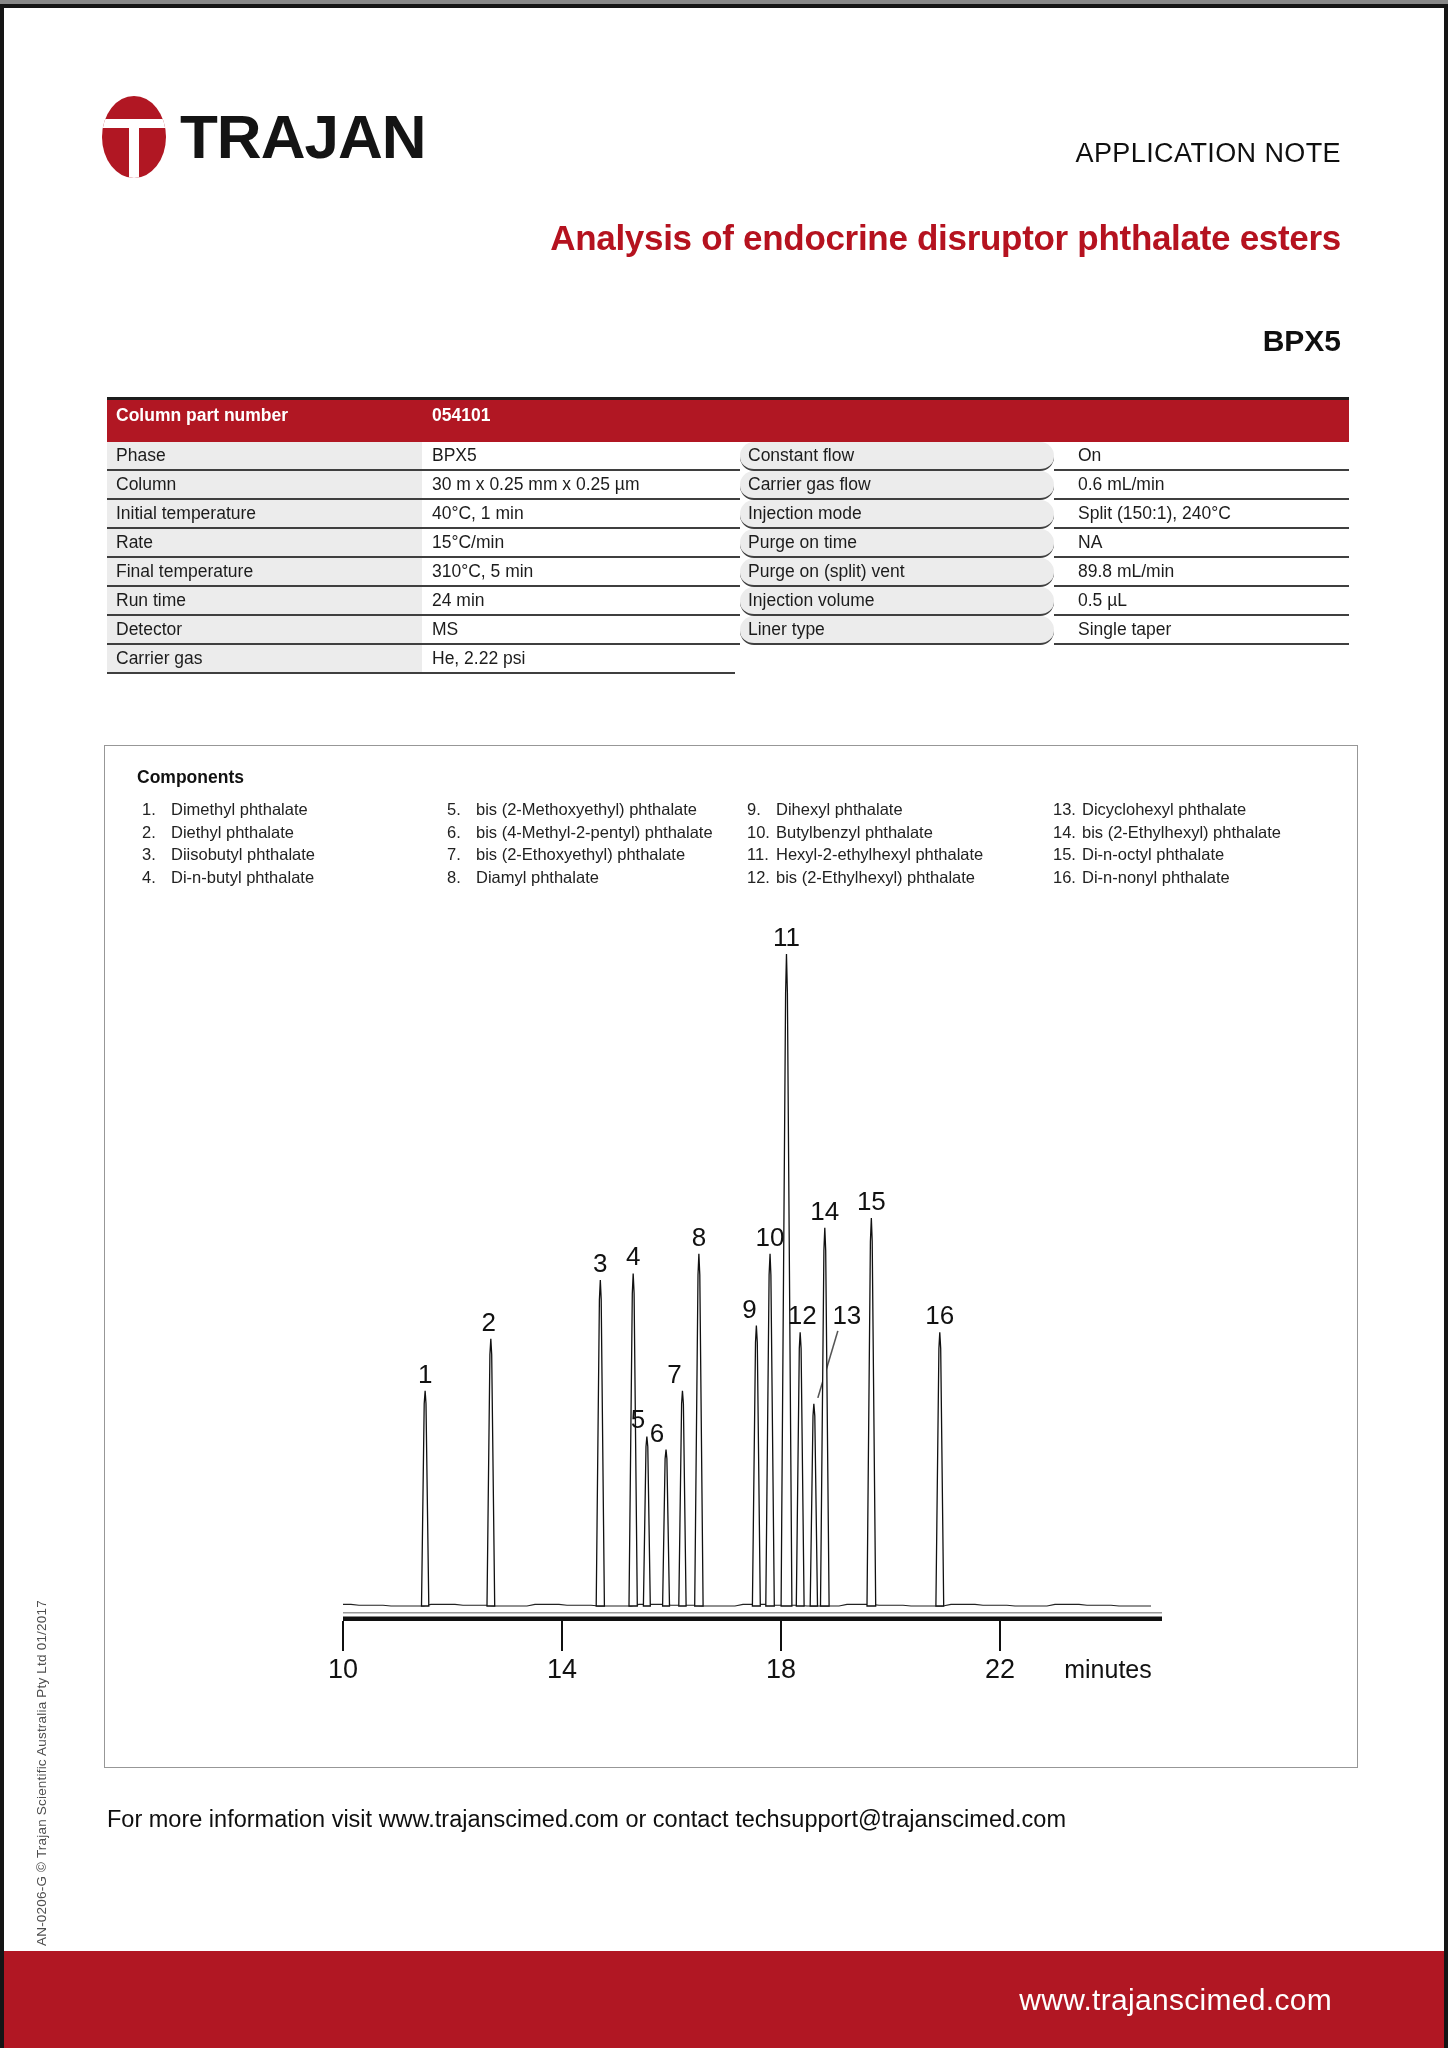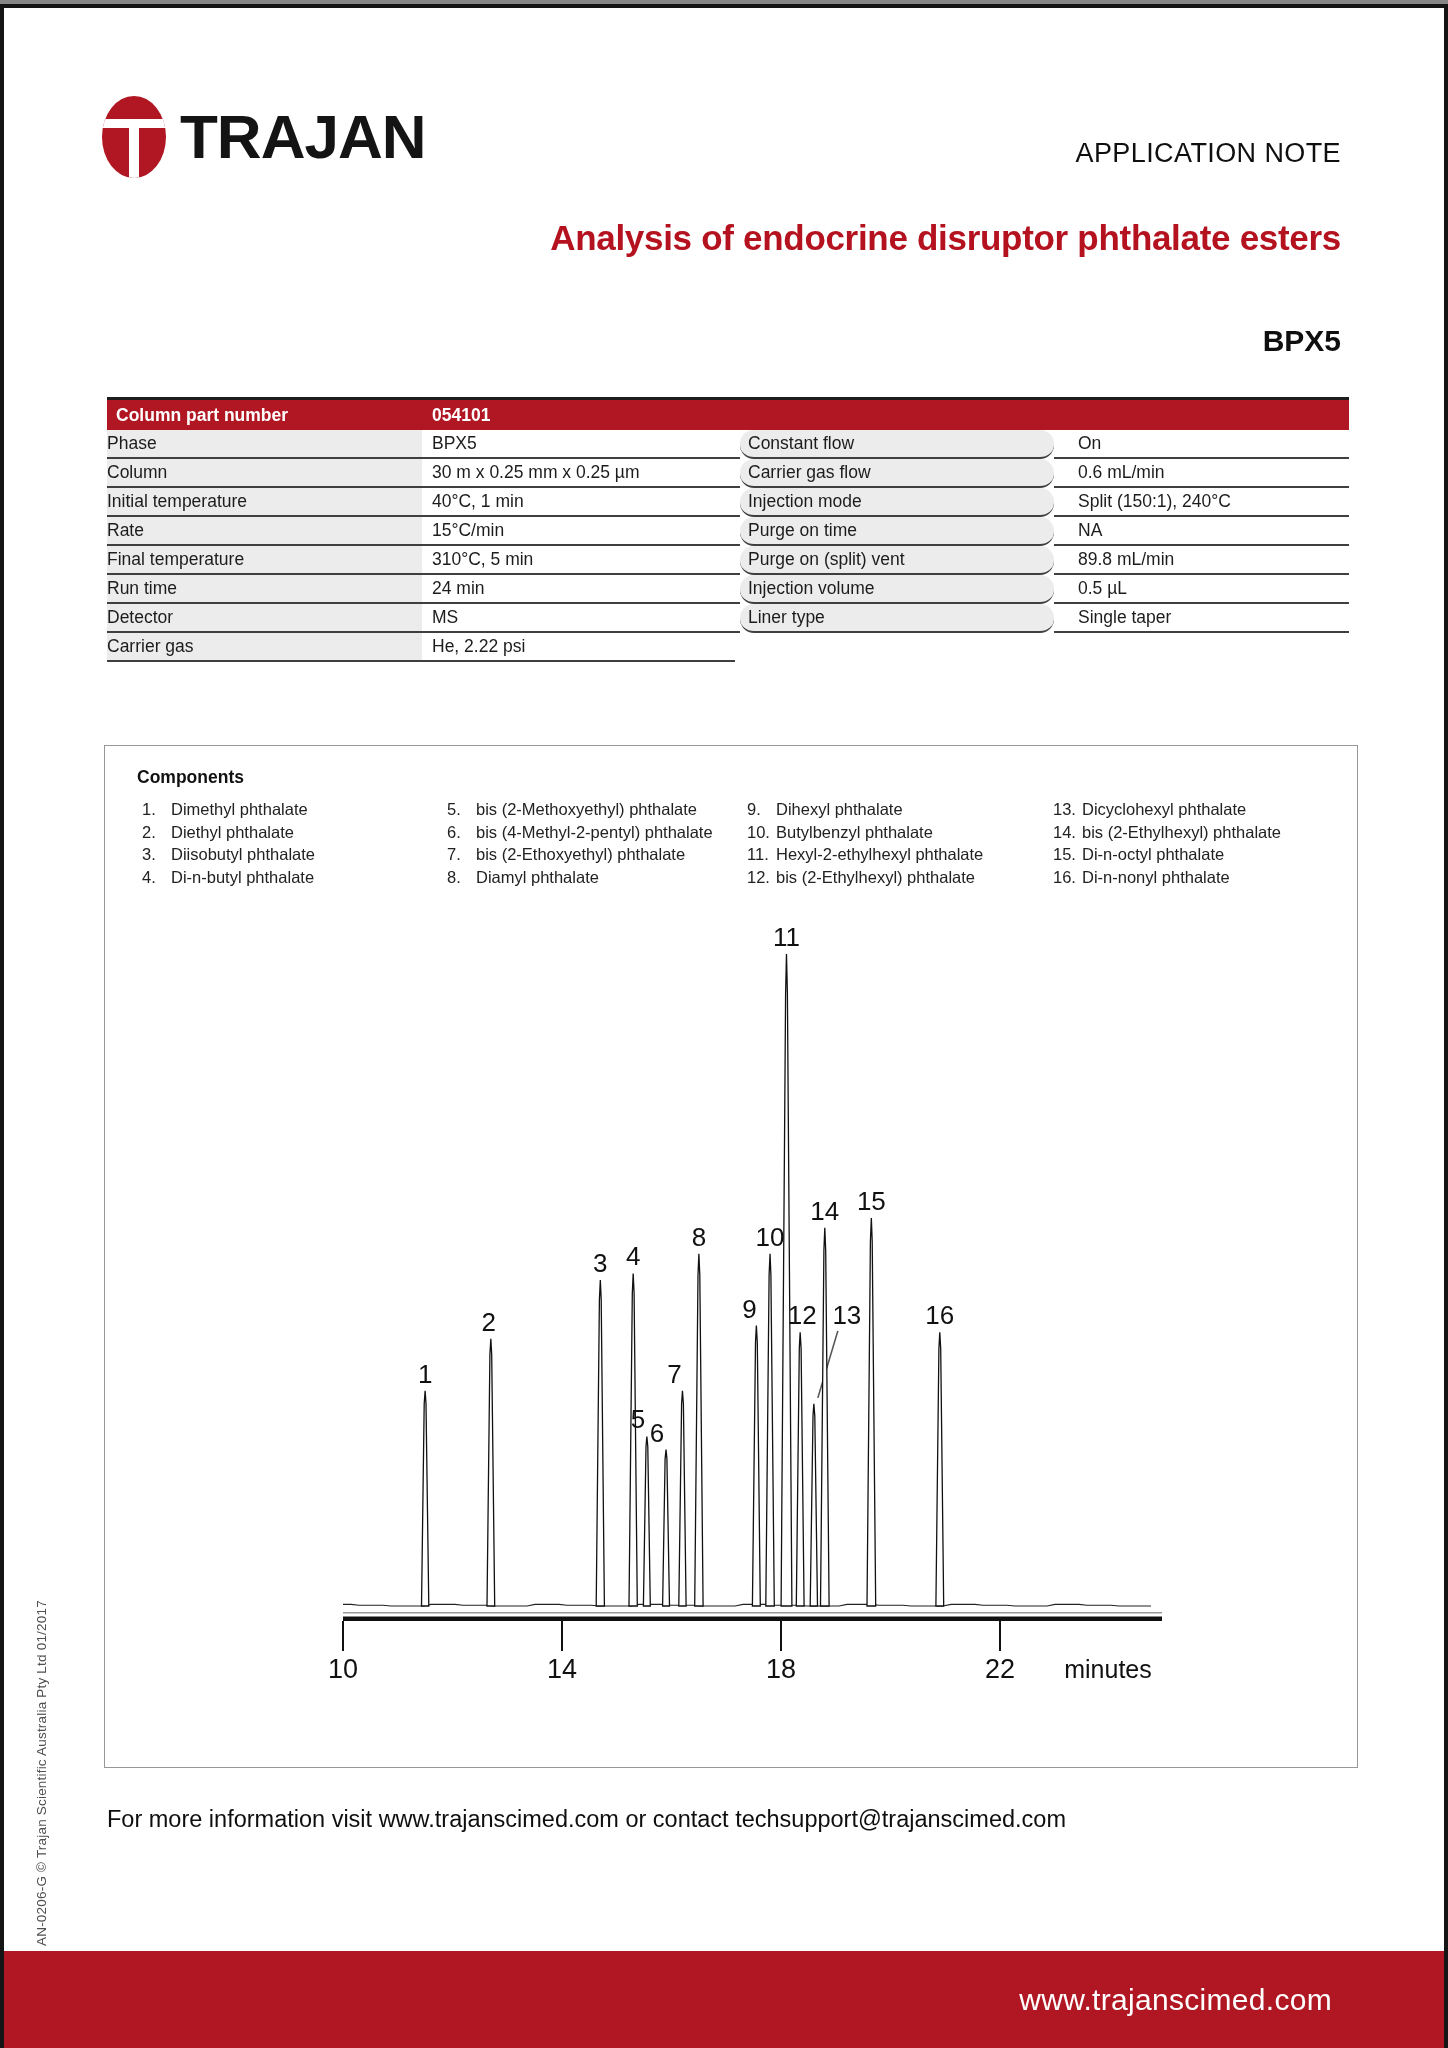--- a/index.html
+++ b/index.html
@@ -11,24 +11,24 @@
   .logo-oval{position:relative;width:64px;height:82px;background:#b11723;border-radius:50%;overflow:hidden;}
   .logo-oval .bar{position:absolute;left:0;right:0;top:23px;height:9px;background:#fff;}
   .logo-oval .stem{position:absolute;left:27px;width:10px;top:32px;bottom:0;background:#fff;}
   .logo-word{margin-left:14px;font-size:62px;font-weight:900;letter-spacing:-1px;color:#141414;line-height:82px;}
   .app-note{position:absolute;right:103px;top:130px;font-size:27px;font-weight:500;letter-spacing:.4px;color:#0f0f0f;}
   .doc-title{position:absolute;right:103px;top:210px;font-size:35px;font-weight:700;letter-spacing:-.3px;color:#b5121f;}
   .doc-subtitle{position:absolute;right:103px;top:316px;font-size:30px;font-weight:700;color:#0f0f0f;}
   
   .ptable{position:absolute;left:103px;top:389px;width:1242px;border-top:3px solid #1d1d1d;font-size:17.5px;}
   .prow{display:grid;grid-template-columns:315px 5px 308px 5px 314px 295px;}
-  .prow-header{background:#b11723;color:#fff;font-weight:700;height:30px;line-height:30px;}
+  .prow-header{background:#b11723;color:#fff;font-weight:700;height:42px;line-height:30px;}
   .pcell{height:27px;line-height:27px;border-bottom:2px solid #3f3f3f;white-space:nowrap;overflow:visible;}
   .prow-header .pcell{border-bottom:none;height:30px;line-height:30px;}
-  .cell-label{background:#ececec;}
+  .cell-label{background:#ececec;padding-left:9px;}
   .cell-value{background:#fff;padding-left:5px;}
   .cell-label2{background:#ececec;padding-left:8px;border-radius:14px;}
   .cell-value2{background:#fff;padding-left:24px;}
   .cell-gap{background:#fff;}
   .cell-none{background:#fff;border-bottom:none;}
   .prow-header .hl{padding-left:9px;}
   .prow-header .hv{padding-left:5px;}
   
   .chart-box{position:absolute;left:100px;top:737px;width:1252px;height:1021px;border:1px solid #979797;background:#fff;}
   .comp-head{position:absolute;left:32px;top:21px;font-size:17.5px;font-weight:700;color:#111;}

